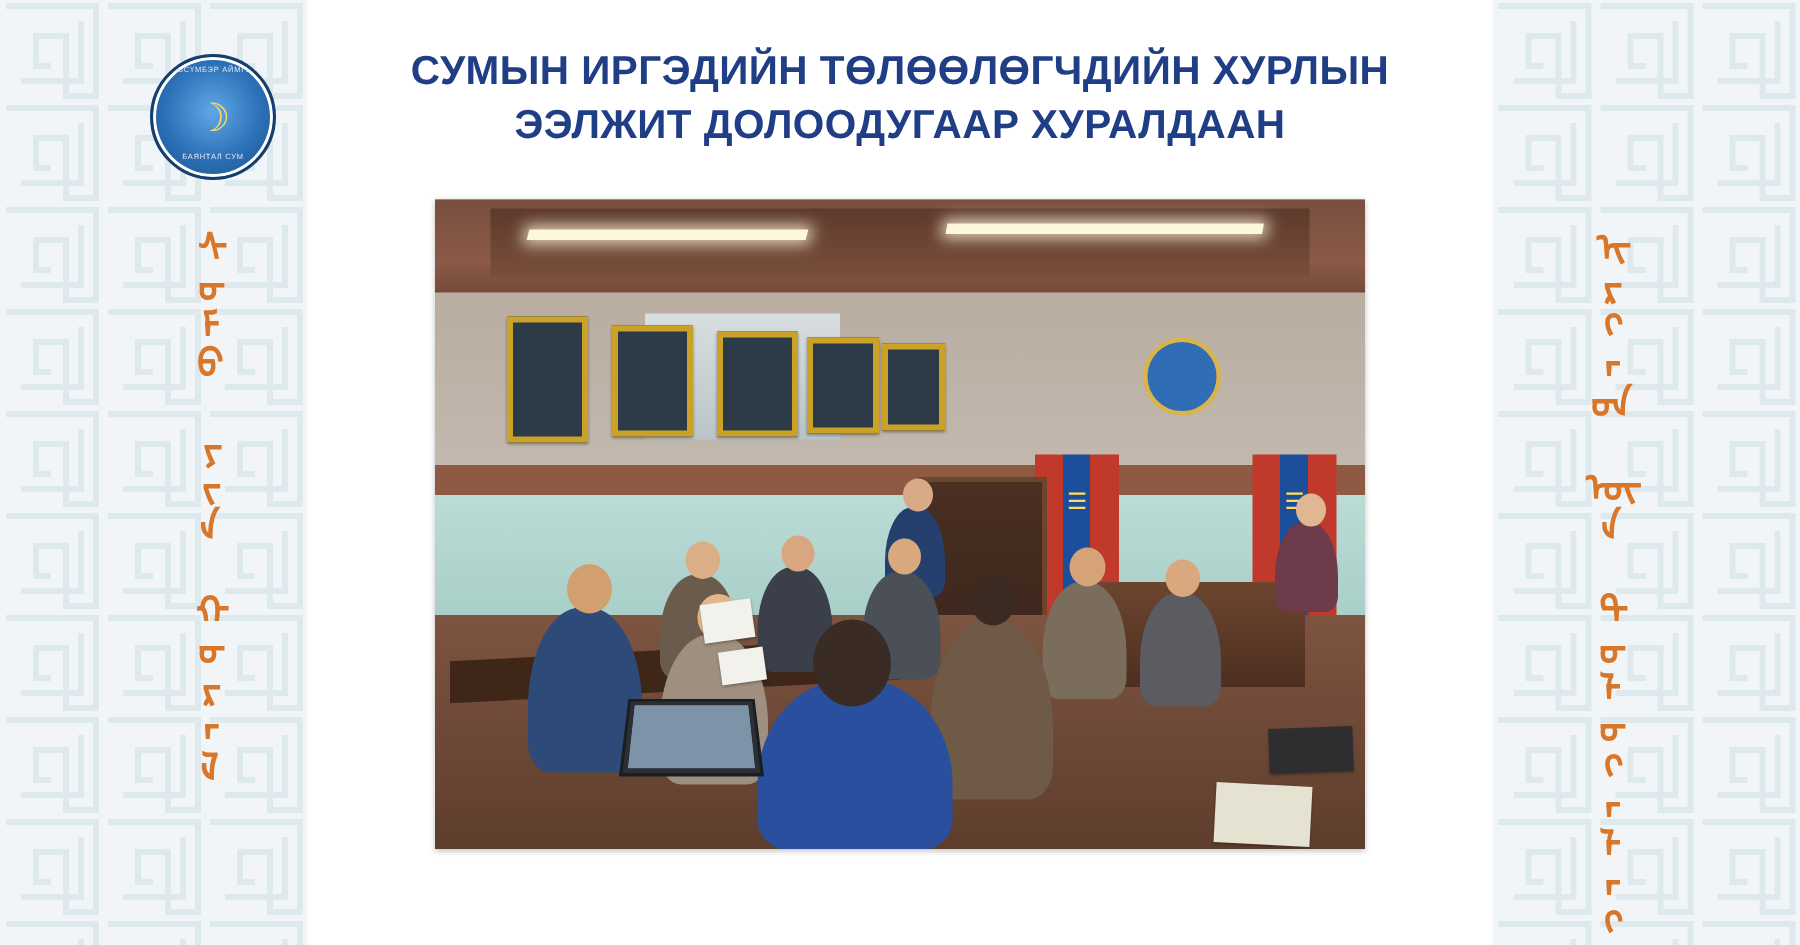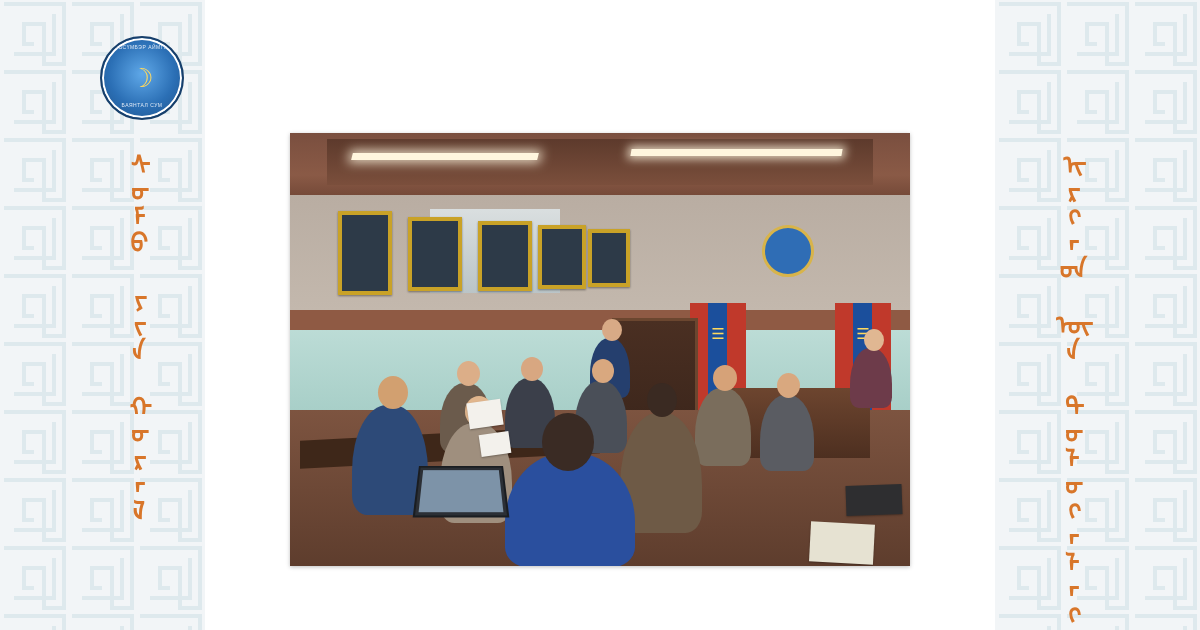--- a/index.html
+++ b/index.html
@@ -240,20 +240,24 @@
   </div>
 
   <div class="center-bg"></div>
 
   <div class="emblem">
     <div class="ring-text top">ГОВЬСҮМБЭР АЙМГИЙН</div>
     <div class="soyombo">☽</div>
     <div class="ring-text bottom">БАЯНТАЛ СУМ</div>
   </div>
 
+  <div class="title">
+    <span class="line">СУМЫН ИРГЭДИЙН ТӨЛӨӨЛӨГЧДИЙН ХУРЛЫН</span>
+    <span class="line">ЭЭЛЖИТ ДОЛООДУГААР ХУРАЛДААН</span>
+  </div>
 
   <div class="vertical-script left">ᠰᠤᠮᠤ ᠶᠢᠨ ᠬᠤᠷᠠᠯ</div>
 
   <div class="vertical-script right">ᠢᠷᠭᠡᠳ ᠦᠨ ᠲᠥᠯᠥᠭᠡᠯᠡᠭᠴᠢ</div>
 
   <div class="photo-frame">
     <div class="photo">
       <div class="ceiling">
         <div class="ceiling-inner"></div>
         <div class="ceiling-lamp lamp1"></div>

